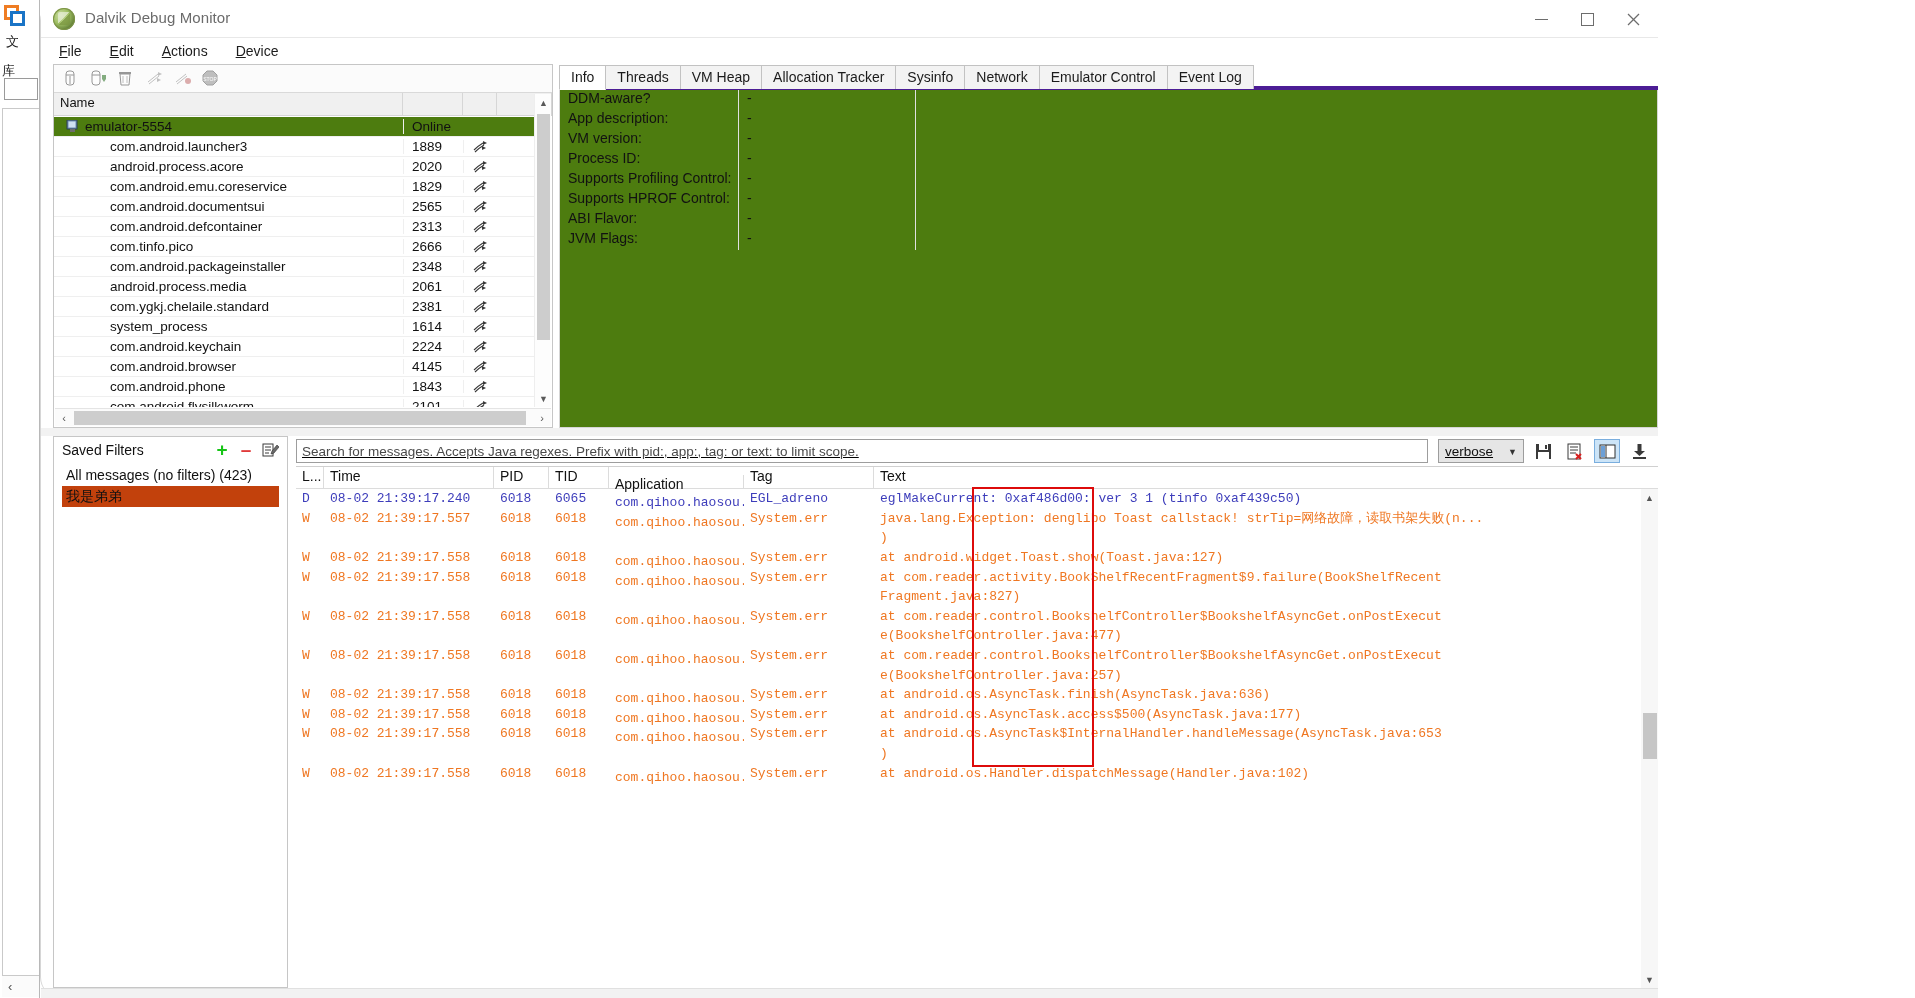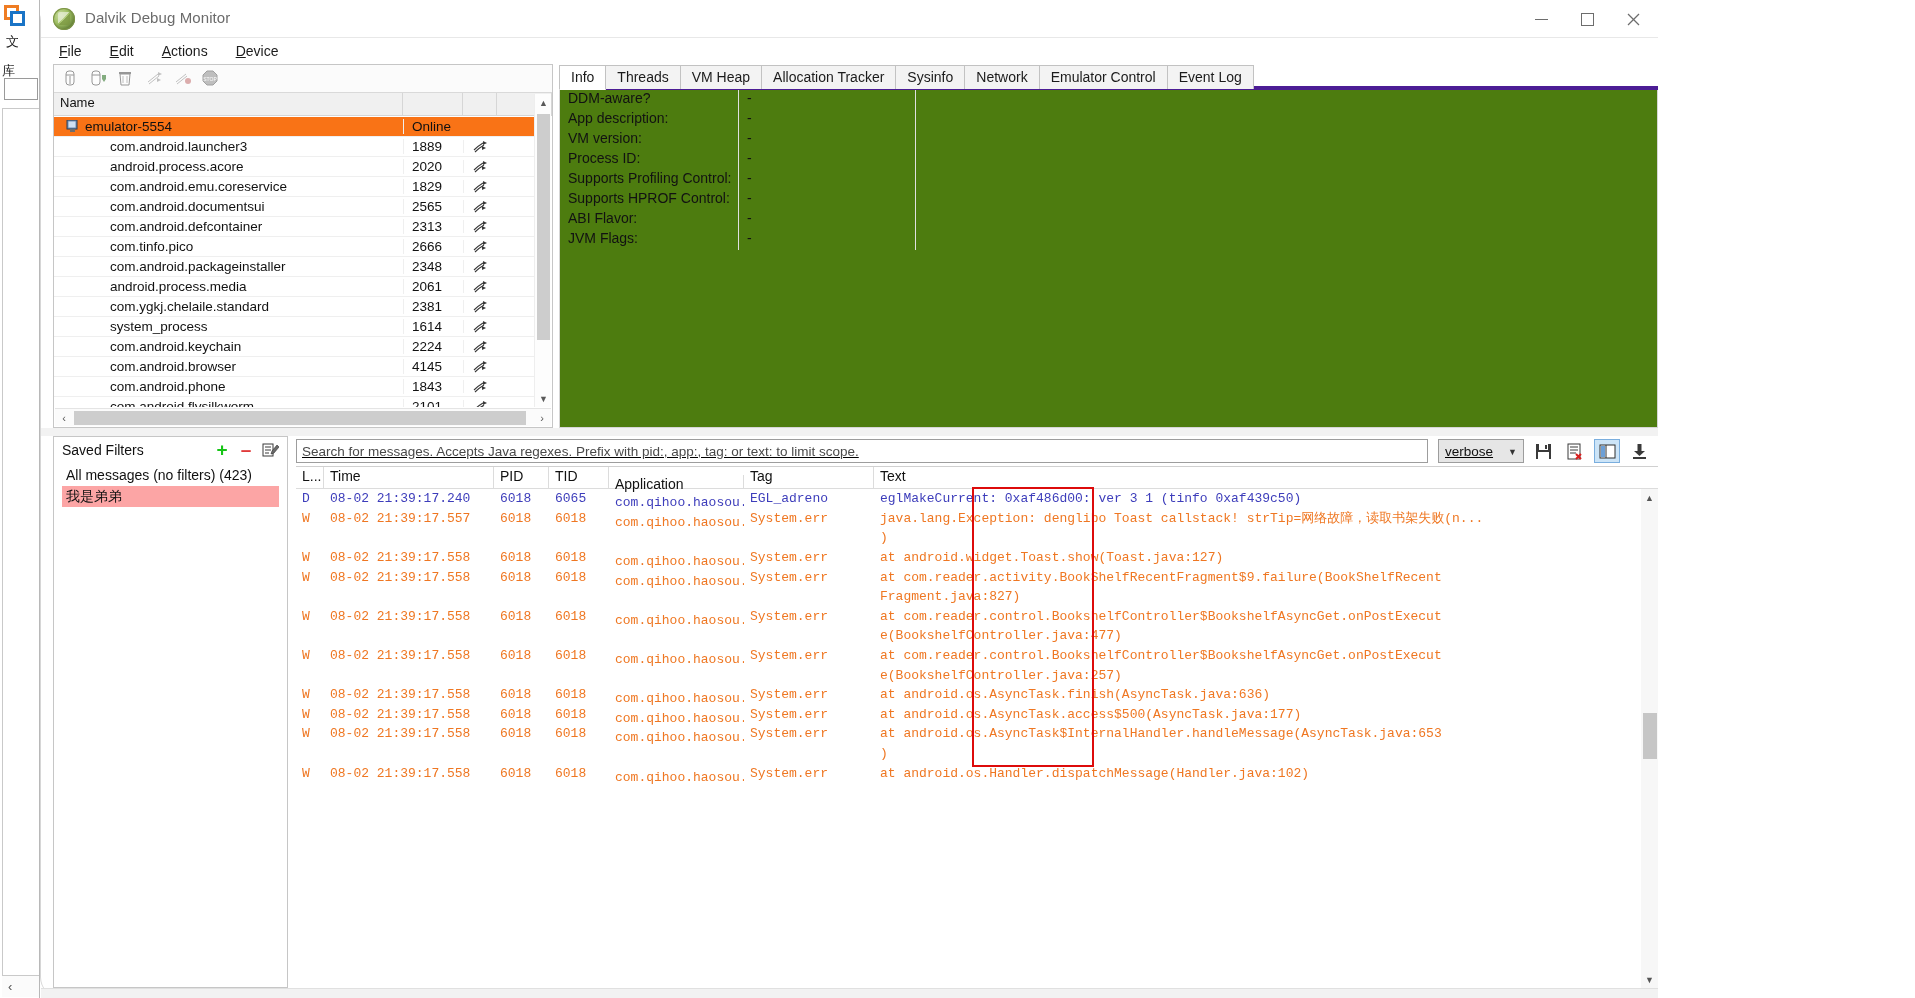--- a/index.html
+++ b/index.html
@@ -103,21 +103,21 @@
   .col-name { width: 349px; }
   .col-pid  { width: 60px; }
   .col-ico  { width: 34px; }
   .col-end  { flex:1; }
 
   #dev-rows { position:absolute; left:0; top:52px; right:18px; bottom:20px; overflow:hidden; }
   .dev-row {
     display:flex; height: 20px; align-items:center; font-size:13.5px; color:#111;
     border-bottom:1px solid #efefef;
   }
-  .dev-row.sel { background:#f97316;justify-content:flex-end; }
+  .dev-row.sel { background:#4d7c0f;justify-content:flex-end; }
   .dev-row .c-name { width: 349px; padding-left: 12px; display:flex; align-items:center; gap:6px; white-space:nowrap;}
   .dev-row .c-name.child { padding-left: 56px; }
   .dev-row .c-pid { width: 60px; border-left:1px solid #efefef; padding-left:8px; }
   .dev-row .c-ico { width: 34px; border-left:1px solid #efefef; display:flex; align-items:center; justify-content:center;}
   .dev-row .c-end { flex:1; border-left:1px solid #efefef; }
   .emu-ico { width:13px; height:13px; position:relative; }
 
   .dbg-ico { width:15px; height:13px; }
 
   
@@ -170,21 +170,21 @@
     position:relative; width: 235px; margin-left:12px; margin-bottom:10px;
     border:1px solid #c6c6c6; background:#fff;
   }
   #filters-head { height:26px; display:flex; align-items:center; padding:0 8px; }
   #filters-title { font-size:14px; color:#111; flex:1; }
   .fbtn { width:18px; height:18px; display:flex; align-items:center; justify-content:center; margin-left:6px;}
   .plus { color:#17c417; font-size:19px; font-weight:bold; line-height:14px;}
   .minus{ color:#e03a3a; font-size:19px; font-weight:bold; line-height:10px;}
   #filters-list { position:absolute; left:8px; right:8px; top:28px; bottom:8px; }
   .filter-item { font-size:14px; color:#111; height:21px; line-height:21px; padding-left:4px; }
-  .filter-item.sel { background:#fca5a5; }
+  .filter-item.sel { background:#c2410c; }
 
   #log-panel { position:relative; flex:1; margin-left:8px; margin-right:0;text-decoration:underline; }
 
   #log-toolbar { position:relative; height:30px; display:flex; align-items:center; padding-right:6px; }
   #search-input {
     flex:1; height:24px; border:1px solid #9d9d9d; background:#fff;
     font-size:13.5px; color:#3b3b3b; padding: 0 5px; outline:none;
     font-family:"Liberation Sans", sans-serif;
   }
   #search-input::placeholder { color:#4a4a4a; opacity:1; }

